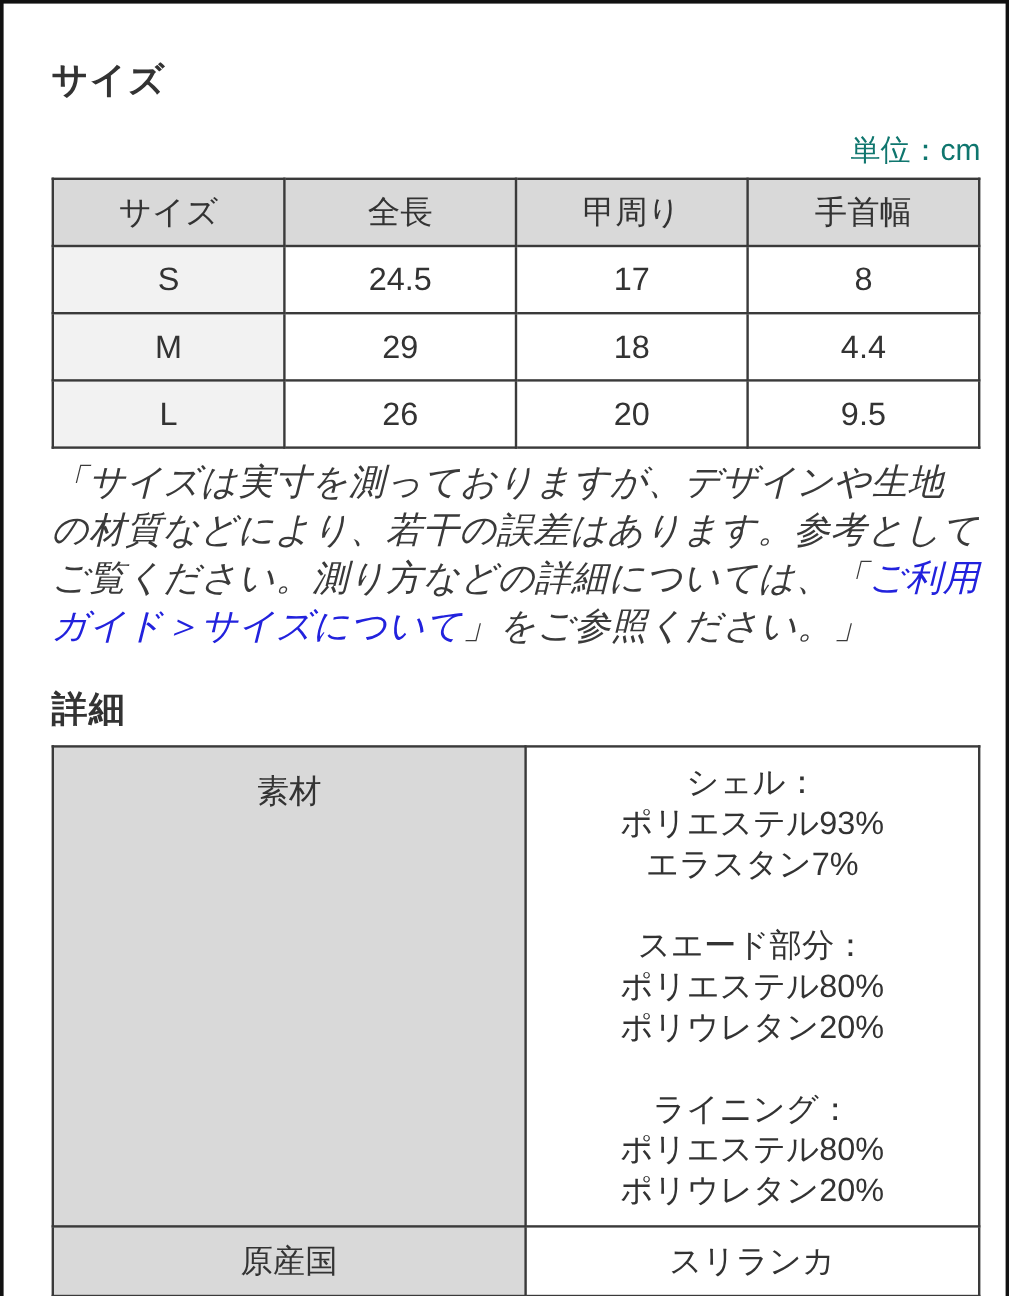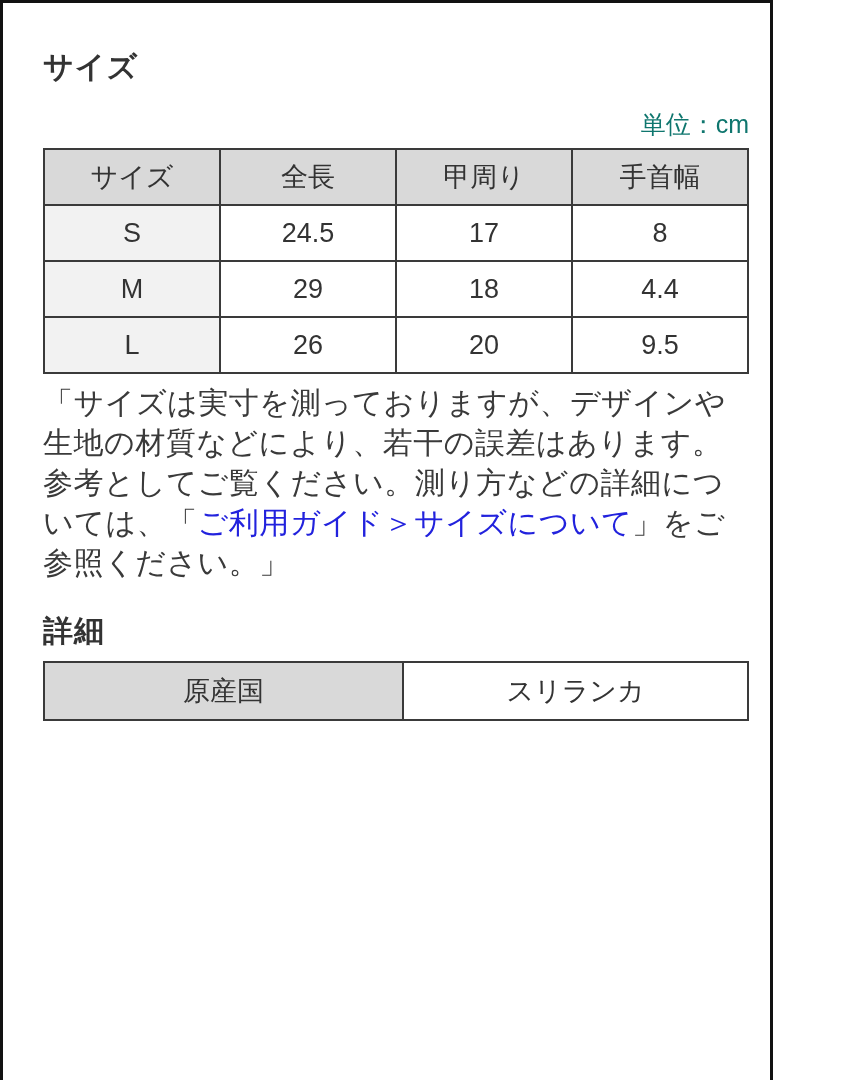--- a/index.html
+++ b/index.html
@@ -6,21 +6,21 @@
 
   html, body {
     width: 841px;
     height: 1080px;
     background: #ffffff;
     font-family: "Liberation Sans", "DejaVu Sans", sans-serif;
     color: #333333;
   }
 
   .page-frame {
-    width: 773px;
+    width: 841px;
     height: 1080px;
     border-top: 3px solid #111111;
     border-left: 3px solid #111111;
     border-right: 3px solid #111111;
     background: #ffffff;
     overflow: hidden;
   }
 
   .content {
     padding: 0 21px 0 40px;
@@ -63,20 +63,21 @@
   .size-table thead th { background: #d9d9d9; }
   .size-table tbody th { background: #f2f2f2; }
   .size-table tbody td { background: #ffffff; }
 
   .size-note {
     margin-top: 9px;
     font-size: 30px;
     line-height: 40px;
     color: #3a3a3a;
     letter-spacing: 0.5px;
+    font-style: italic;
   }
 
   .size-note a {
     color: #2222dd;
     text-decoration: none;
     cursor: pointer;
   }
 
   .detail-title { margin-top: 28px; }
 
@@ -151,20 +152,36 @@
     </p>
 
     <h2 class="section-title detail-title">詳細</h2>
 
     <table class="detail-table">
       <colgroup>
         <col class="label-col">
         <col class="value-col">
       </colgroup>
       <tbody>
+        <tr>
+          <th class="label-cell material-label">素材</th>
+          <td class="material-value">
+            <div class="material-line">シェル：</div>
+            <div class="material-line">ポリエステル93%</div>
+            <div class="material-line">エラスタン7%</div>
+            <div class="material-line"></div>
+            <div class="material-line">スエード部分：</div>
+            <div class="material-line">ポリエステル80%</div>
+            <div class="material-line">ポリウレタン20%</div>
+            <div class="material-line"></div>
+            <div class="material-line">ライニング：</div>
+            <div class="material-line">ポリエステル80%</div>
+            <div class="material-line">ポリウレタン20%</div>
+          </td>
+        </tr>
         <tr class="origin-row">
           <th class="label-cell">原産国</th>
           <td>スリランカ</td>
         </tr>
       </tbody>
     </table>
 
   </div>
 </div>
 

